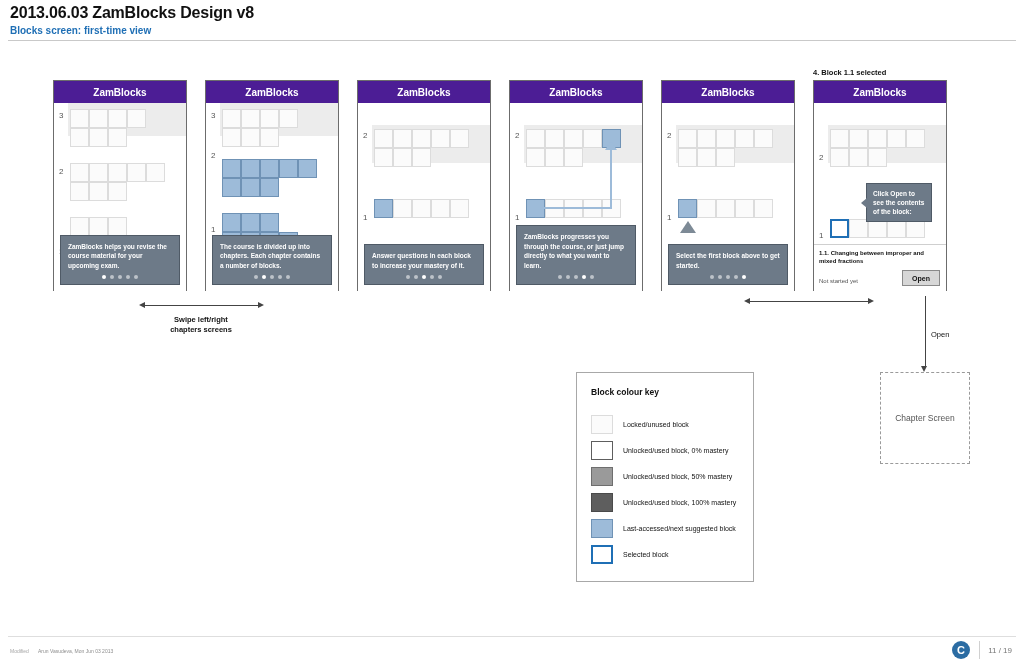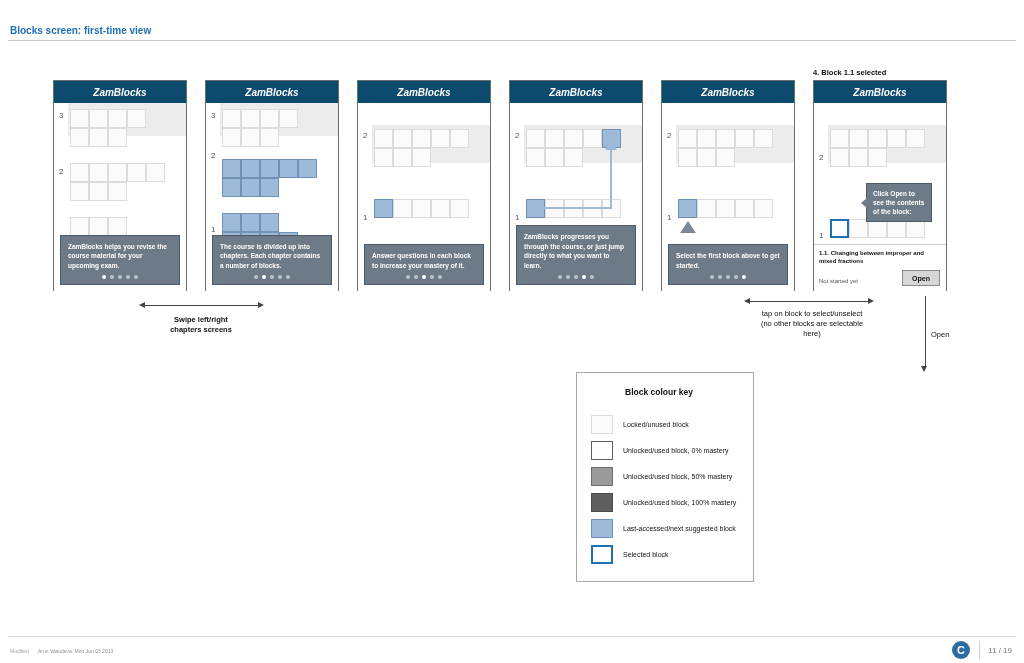--- a/index.html
+++ b/index.html
@@ -23,23 +23,23 @@
     position:absolute;left:8px;top:40px;width:1008px;height:1px;background:#c9c9c9;
   }
 
   
   .phone{
     position:absolute;top:80px;width:134px;height:211px;
     background:#ffffff;border:1px solid #6c6c6c;
     box-sizing:border-box;
   }
   .phone .bar{
-    height:22px;background:#0c4a6e;color:#fff;
+    height:22px;background:#4c1d95;color:#fff;
     display:flex;align-items:center;justify-content:center;
-    font-size:10px;font-weight:bold;font-style:italic;
+    font-size:10px;font-weight:bold;
   }
   .screen{position:relative;height:188px;background:#ffffff;}
 
   
   .grid{position:absolute;left:0;top:0;width:100%;height:100%;}
   .blk{position:absolute;box-sizing:border-box;width:19px;height:19px;border:1px solid #d5d5d5;background:#fbfbfb;}
   .blk.locked{background:#fbfbfb;border-color:#dcdcdc;}
   .blk.next{background:#9dbbd9;border:1px solid #6f92b5;}
   .blk.sel{background:#ffffff;border:2px solid #1f6fb5;}
   .rowlbl{position:absolute;font-size:8px;color:#555;}
@@ -94,21 +94,21 @@
   .arrowhead-l{border-right:6px solid #444;}
   .arrowhead-r{border-left:6px solid #444;}
   .vline{position:absolute;width:1px;background:#444;}
   .arrowhead-d{position:absolute;width:0;height:0;border-left:3.5px solid transparent;border-right:3.5px solid transparent;border-top:6px solid #444;}
 
   
   .legend{
     position:absolute;left:576px;top:372px;width:178px;height:210px;
     background:#fff;border:1px solid #a8a8a8;box-sizing:border-box;
   }
-  .legend-title{position:absolute;left:14px;top:14px;font-size:8.5px;font-weight:bold;margin-left:34px;}
+  .legend-title{position:absolute;left:14px;top:14px;font-size:8.5px;font-weight:bold;}
   .legend-row{position:absolute;left:14px;display:flex;align-items:center;gap:10px;}
   .sw{width:22px;height:19px;box-sizing:border-box;}
   .sw.locked{background:#fbfbfb;border:1px solid #dcdcdc;}
   .sw.m0{background:#ffffff;border:1px solid #5e5e5e;}
   .sw.m50{background:#9a9a9a;border:1px solid #6e6e6e;}
   .sw.m100{background:#5e5e5e;border:1px solid #4a4a4a;}
   .sw.next{background:#9dbbd9;border:1px solid #6f92b5;}
   .sw.sel{background:#ffffff;border:2px solid #1f6fb5;}
   .legend-txt{font-size:7px;color:#111;}
 
@@ -126,20 +126,21 @@
   .ft-rule{position:absolute;left:8px;bottom:26px;width:1008px;height:1px;background:#dedede;}
   .ft-page{position:absolute;right:12px;bottom:8px;font-size:8px;color:#777;}
   .ft-logo{position:absolute;right:54px;bottom:4px;width:18px;height:18px;border-radius:50%;background:#2b6ca3;color:#fff;font-size:11px;font-weight:bold;display:flex;align-items:center;justify-content:center;}
   .ft-sep{position:absolute;right:44px;bottom:4px;width:1px;height:18px;background:#d0d0d0;}
 </style>
 </head>
 <body>
 
 <div class="page">
 
+  <div class="hdr-title">2013.06.03 ZamBlocks Design v8</div>
   <div class="hdr-sub">Blocks screen: first-time view</div>
   <div class="hdr-rule"></div>
 
   <div class="phone" style="left:53px;">
     <div class="bar">ZamBlocks</div>
     <div class="screen">
       <div class="shade" style="left:14px;top:0;width:118px;height:33px;"></div>
       <div class="rowlbl" style="left:5px;top:8px;">3</div>
       <div class="rowlbl" style="left:5px;top:64px;">2</div>
       <div class="rowlbl" style="left:5px;top:144px;">1</div>
@@ -390,25 +391,20 @@
   <div class="arrowhead-l" style="left:139px;top:302px;"></div>
   <div class="arrowhead-r" style="left:258px;top:302px;"></div>
   <div class="ann" style="left:141px;top:315px;width:120px;font-weight:bold;">
     <span>Swipe left/right</span><br>
     <span>chapters screens</span>
   </div>
 
   <div class="arrowline" style="left:750px;top:301px;width:118px;"></div>
   <div class="arrowhead-l" style="left:744px;top:298px;"></div>
   <div class="arrowhead-r" style="left:868px;top:298px;"></div>
-  <div class="ann" style="left:738px;top:309px;width:148px;">
-    <span>tap on block to select/unselect</span><br>
-    <span>(no other blocks are selectable</span><br>
-    <span>here)</span>
-  </div>
 
   <div class="vline" style="left:925px;top:296px;height:72px;"></div>
   <div class="arrowhead-d" style="left:921px;top:366px;"></div>
   <div class="ann" style="left:931px;top:330px;width:40px;text-align:left;">Open</div>
 
   <div class="legend">
     <div class="legend-title">Block colour key</div>
 
     <div class="legend-row" style="top:42px;">
       <span class="sw locked"></span>
@@ -429,20 +425,23 @@
     <div class="legend-row" style="top:146px;">
       <span class="sw next"></span>
       <span class="legend-txt">Last-accessed/next suggested block</span>
     </div>
     <div class="legend-row" style="top:172px;">
       <span class="sw sel"></span>
       <span class="legend-txt">Selected block</span>
     </div>
   </div>
 
+  <div class="ghost">
+    <span>Chapter Screen</span>
+  </div>
 
   <div class="ft-rule"></div>
   <div class="ft-modified">Modified</div>
   <div class="ft-author">Arun Vasudeva, Mon Jun 03 2013</div>
   <div class="ft-logo">C</div>
   <div class="ft-sep"></div>
   <div class="ft-page">11 / 19</div>
 
 </div>
 

